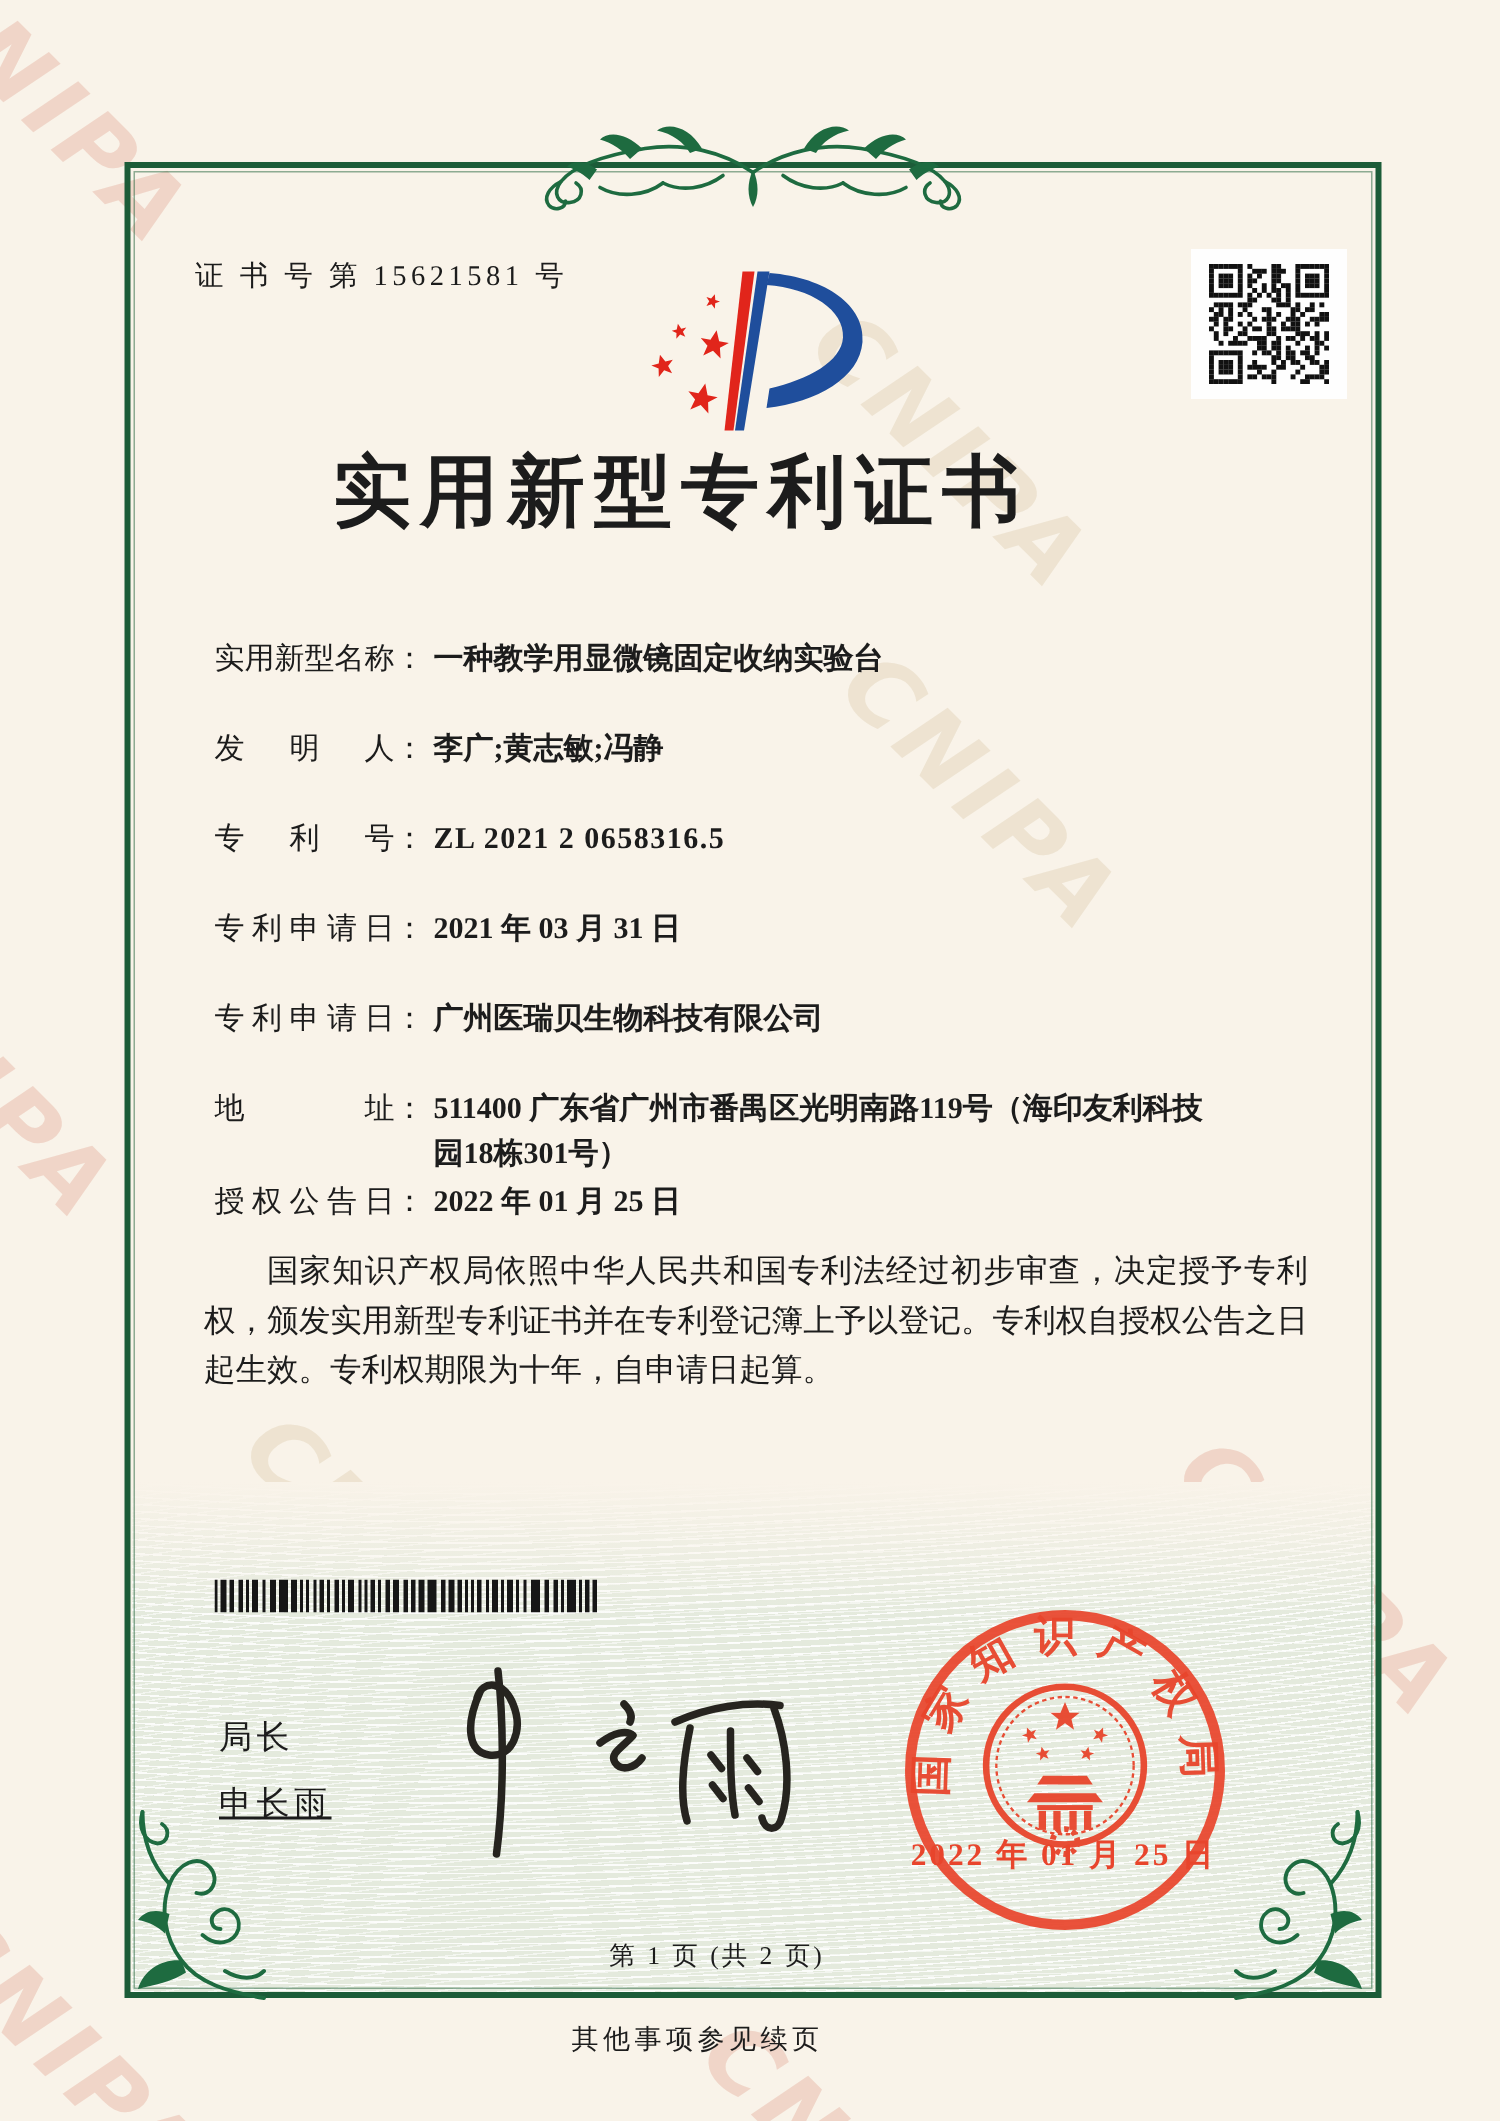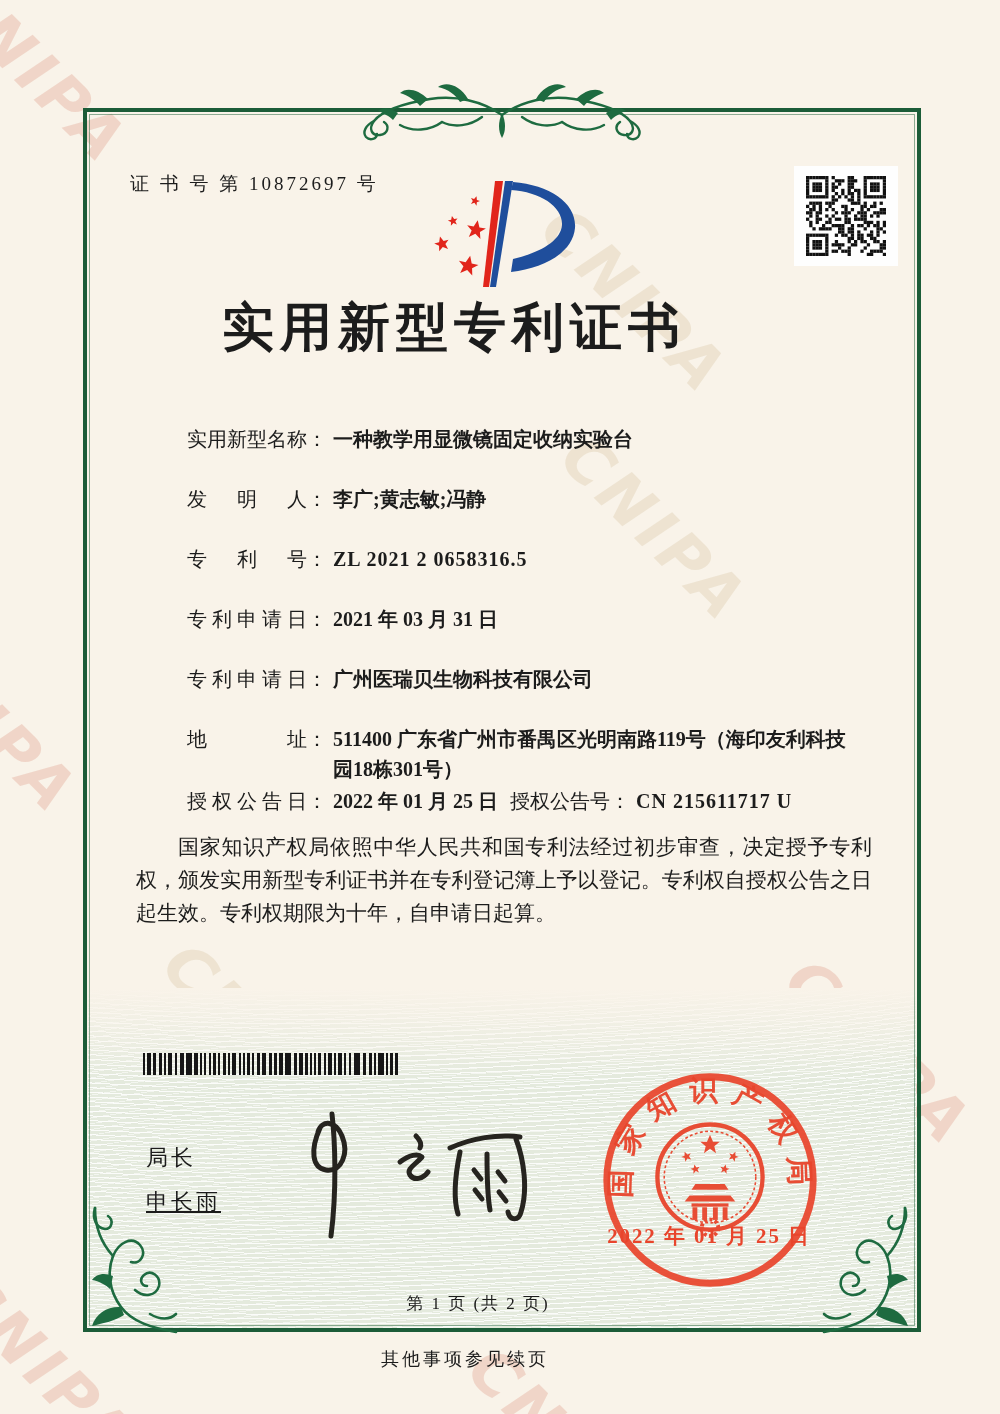--- a/index.html
+++ b/index.html
@@ -37,21 +37,21 @@
   .certno{position:absolute;z-index:5;left:130px;top:171px;font-size:19px;letter-spacing:3px;}
   .logo{position:absolute;z-index:5;left:425px;top:172px;}
   .qrpad{position:absolute;z-index:5;left:794px;top:166px;width:104px;height:100px;background:#fefefe;}
   .qr{position:absolute;left:12px;top:10px;}
   .title{
     position:absolute;z-index:5;left:0;top:293px;width:908px;text-align:center;
     font-size:52px;font-weight:700;letter-spacing:6px;
   }
   
   .frow{position:absolute;z-index:5;left:143px;font-size:20px;line-height:30px;white-space:nowrap;}
-  .lab{display:inline-block;width:120px;text-align:justify;text-align-last:justify;vertical-align:top;margin-left:44px;}
+  .lab{display:inline-block;width:120px;text-align:justify;text-align-last:justify;vertical-align:top;}
   .lab5{display:inline-block;vertical-align:top;}
   .col{display:inline-block;vertical-align:top;}
   .val{display:inline-block;vertical-align:top;margin-left:6px;white-space:normal;max-width:540px;font-weight:bold;}
   .valnum{letter-spacing:1px;}
   .grant2{position:absolute;left:367px;top:0;white-space:nowrap;}
   
   .bodytext{
     position:absolute;z-index:5;left:136px;top:831px;width:736px;
     font-size:21px;line-height:33px;text-align:justify;
   }
@@ -112,21 +112,21 @@
       <path d="M45,88 C36,96 24,94 21,84 C19,74 29,67 36,73 C41,77 39,84 33,84"></path>
       <path d="M30,112 C20,118 10,118 4,112"></path>
       <path d="M67,74 C76,70 84,72 88,78 C81,79 74,83 70,87 Z" fill="#1e6b40" stroke="none"></path>
     </g>
   </svg>
 
   <svg class="orn" style="left:66px;top:1202px" width="114" height="144" viewBox="0 0 114 144">
     <use href="#cornerOrn" transform="translate(114,0) scale(-1,1)"></use>
   </svg>
 
-  <div class="certno">证 书 号 第 10872697 号</div>
+  <div class="certno">证 书 号 第 15621581 号</div>
 
   <svg class="logo" width="160" height="122" viewBox="0 0 160 122">
     <defs>
       <path id="star" d="M0,-10 L2.94,-3.09 L9.51,-3.09 L4.21,1.18 L5.88,8.09 L0,3.82 L-5.88,8.09 L-4.21,1.18 L-9.51,-3.09 L-2.94,-3.09 Z"></path>
     </defs>
     <g fill="#e1251b">
       <use href="#star" transform="translate(50,29) scale(0.5) rotate(18)"></use>
       <use href="#star" transform="translate(28,49) scale(0.52) rotate(-12)"></use>
       <use href="#star" transform="translate(51,58) scale(1.0) rotate(10)"></use>
       <use href="#star" transform="translate(17,72) scale(0.78) rotate(-15)"></use>
@@ -459,23 +459,20 @@
     <span class="lab">专利申请日</span><span class="col">：</span><span class="val">2021 年 03 月 31 日</span>
   </div>
   <div class="frow" style="top:664px">
     <span class="lab">专利申请日</span><span class="col">：</span><span class="val">广州医瑞贝生物科技有限公司</span>
   </div>
   <div class="frow" style="top:724px">
     <span class="lab">地址</span><span class="col">：</span><span class="val" style="max-width:528px">511400 广东省广州市番禺区光明南路119号（海印友利科技园18栋301号）</span>
   </div>
   <div class="frow" style="top:786px;width:740px">
     <span class="lab">授权公告日</span><span class="col">：</span><span class="val">2022 年 01 月 25 日</span>
-    <span class="grant2">
-      <span class="lab5">授权公告号</span><span class="col">：</span><span class="val valnum">CN 215611717 U</span>
-    </span>
   </div>
 
   <div class="bodytext">
     <p>国家知识产权局依照中华人民共和国专利法经过初步审查，决定授予专利权，颁发实用新型专利证书并在专利登记簿上予以登记。专利权自授权公告之日起生效。专利权期限为十年，自申请日起算。</p>
   </div>
 
   <svg class="barcode" id="barcodeSvg" width="258" height="22" viewBox="0 0 258 22">
       <rect x="0" y="0" width="2" height="22" fill="#161616"></rect>
       <rect x="4" y="0" width="4" height="22" fill="#161616"></rect>
       <rect x="10" y="0" width="3" height="22" fill="#161616"></rect>

